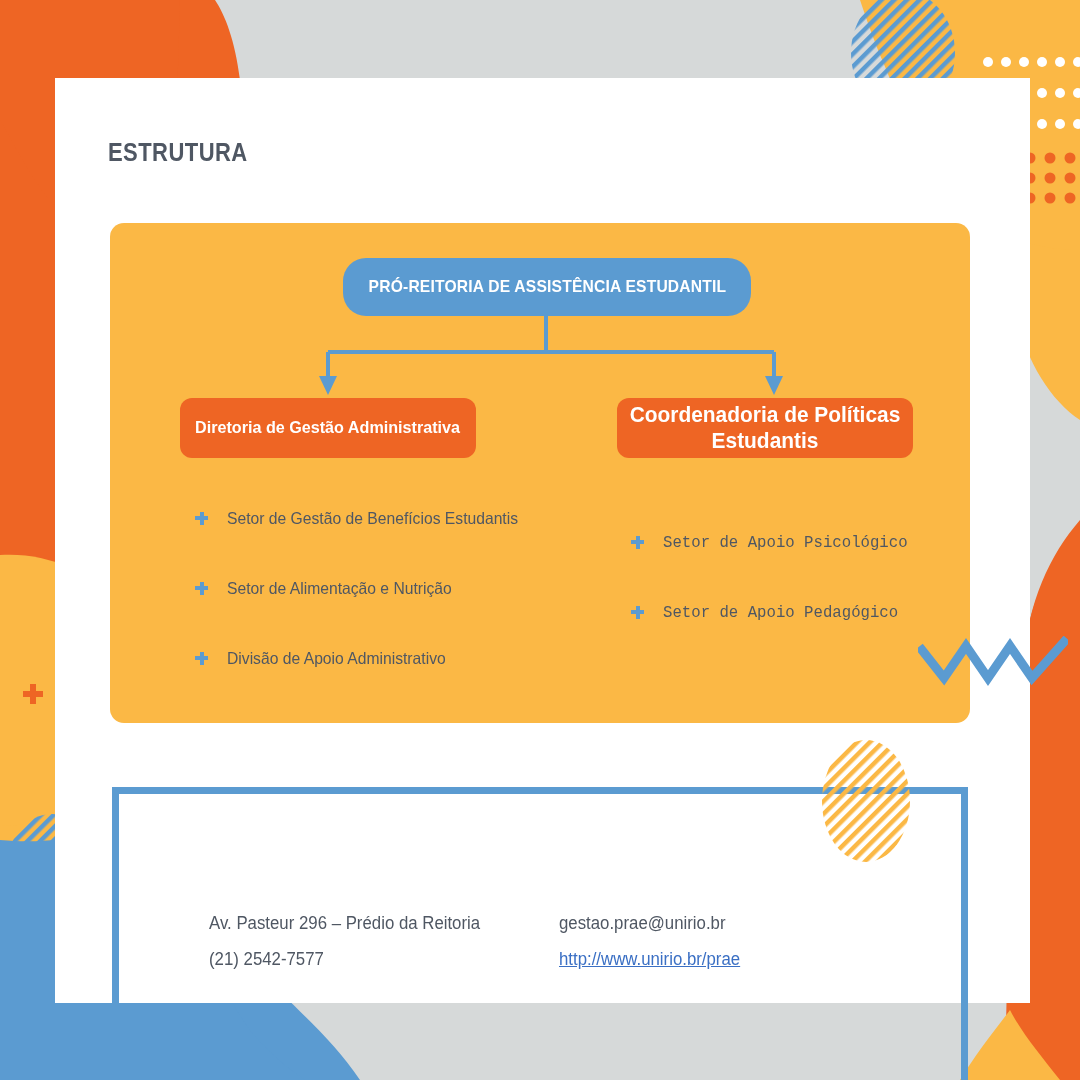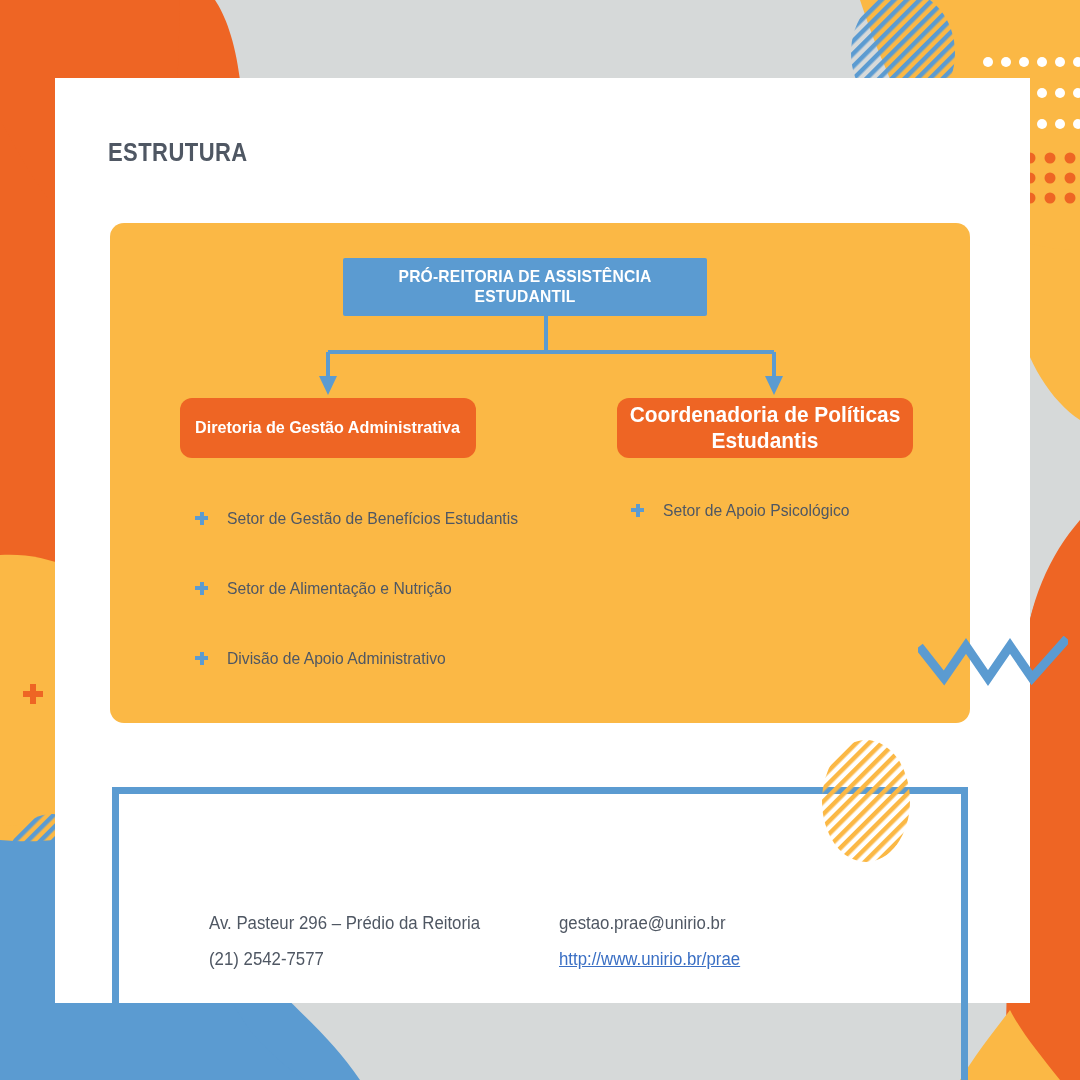--- a/index.html
+++ b/index.html
@@ -52,23 +52,23 @@
   
   .node {
     position:absolute;
     display:flex; align-items:center; justify-content:center;
     color:#ffffff;
     text-align:center;
     z-index:12;
   }
   .node-root {
     left:343px; top:258px;
-    width:364px; height:58px;
+    width:408px; height:58px;
     background:#5b9bd1;
-    border-radius:2px;
+    border-radius:23px;
     font-size:17px; font-weight:bold;
     letter-spacing:0.2px;
   }
   .node-root span { transform:scaleX(0.92); display:inline-block; }
   .node-dir {
     left:180px; top:398px;
     width:296px; height:60px;
     background:#ee6524;
     border-radius:12px;
     font-size:17px; font-weight:bold;justify-content:center;
@@ -79,21 +79,21 @@
     width:296px; height:60px;
     background:#ee6524;
     border-radius:12px;
     font-size:22px; font-weight:bold;
   }
   .node-coord span { transform:scaleX(0.95); display:inline-block; }
 
   
   .bullet-col { position:absolute; z-index:12; }
   .col-left  { left:195px; top:500px; }
-  .col-right { left:631px; top:492px; }
+  .col-right { left:631px; top:524px;font-family:Liberation Mono, monospace; }
   .bullet-row {
     display:flex; align-items:center;
     height:36px;
     margin-bottom:34px;
     gap:10px;
   }
   .bullet-mark {
     width:13px; height:13px;
     position:relative;
     margin-right:9px;
@@ -295,20 +295,24 @@
     <span class="bullet-mark"></span>
     <span class="bullet-text">Divisão de Apoio Administrativo</span>
   </div>
 </div>
 
 <div class="bullet-col col-right">
   <div class="bullet-row">
     <span class="bullet-mark"></span>
     <span class="bullet-text">Setor de Apoio Psicológico</span>
   </div>
+  <div class="bullet-row">
+    <span class="bullet-mark"></span>
+    <span class="bullet-text">Setor de Apoio Pedagógico</span>
+  </div>
 </div>
 
 <div class="footer-box"></div>
 <div class="card-bottom-mask"></div>
 
 <div class="footer-inner">
   <div class="footer-col fc-left">
     <div class="foot-line">Av. Pasteur 296 – Prédio da Reitoria</div>
     <div class="foot-line">(21) 2542-7577</div>
   </div>

